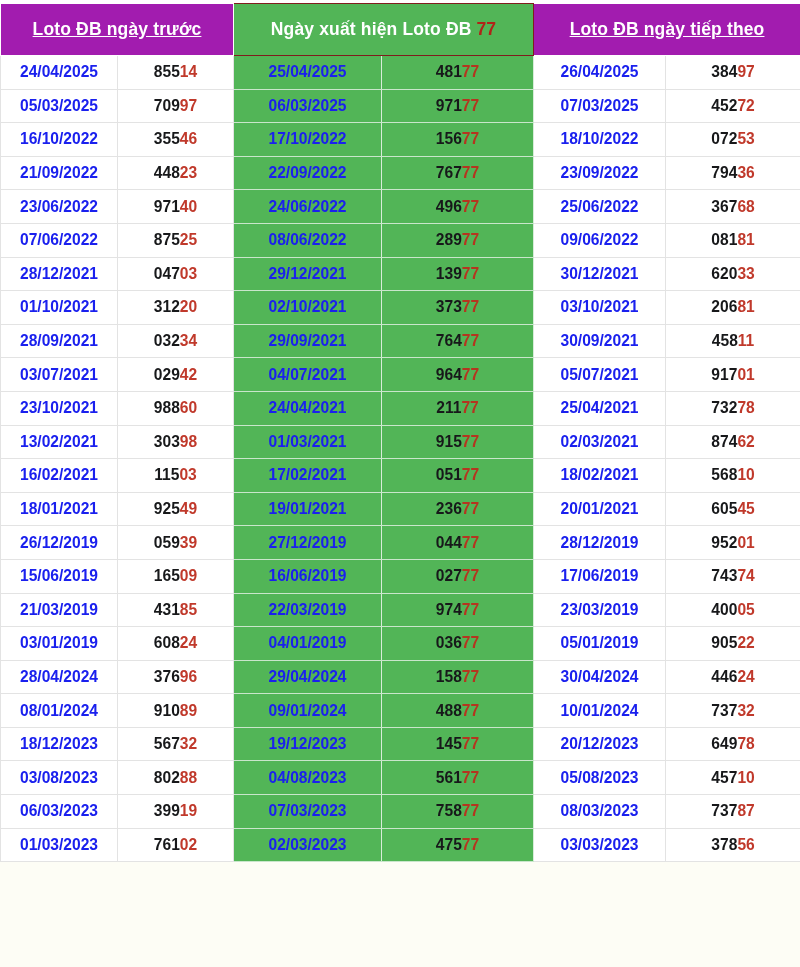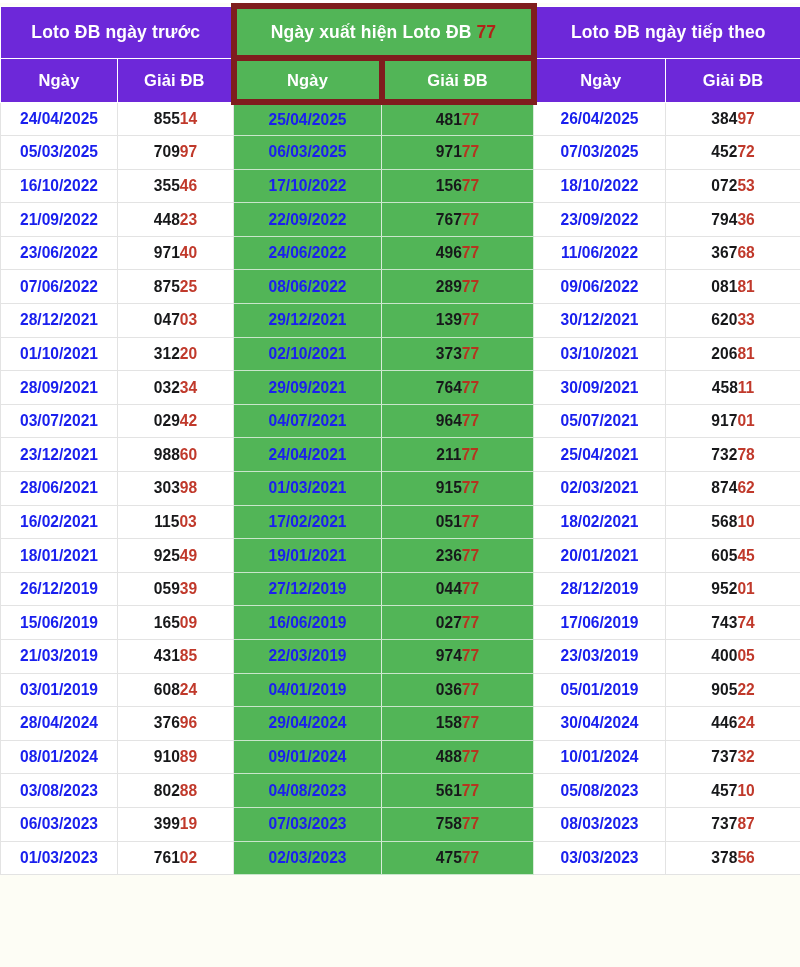--- a/index.html
+++ b/index.html
@@ -43,26 +43,27 @@
     letter-spacing: 0.15px;
   }
   .hdr-sub {
     height: 44px;
     font-size: 16.5px;
     font-weight: bold;
     color: #ffffff;
     letter-spacing: 0.15px;
   }
   .gray {
-    background: #6d28d9;
+    background: #a21caf;
     border: 1px solid #ffffff;
+    text-decoration: underline;
   }
   .green {
     background: #52b557;
-    border: 6px solid #7f1d1d;
+    border: 1px solid #7f1d1d;
   }
   .hdr-77 {
     color: #b02418;
   }
 
   
   tbody tr { height: 33.6px; }
   td.cell {
     height: 33.6px;
     font-size: 15.6px;
@@ -110,28 +111,20 @@
         <col class="c4">
         <col class="c5">
         <col class="c6">
     </colgroup>
     <thead>
       <tr>
         <th class="hdr-group gray" colspan="2">Loto ĐB ngày trước</th>
         <th class="hdr-group green" colspan="2"><span>Ngày xuất hiện Loto ĐB </span><span class="hdr-77">77</span></th>
         <th class="hdr-group gray" colspan="2">Loto ĐB ngày tiếp theo</th>
       </tr>
-      <tr>
-        <th class="hdr-sub gray">Ngày</th>
-        <th class="hdr-sub gray">Giải ĐB</th>
-        <th class="hdr-sub green">Ngày</th>
-        <th class="hdr-sub green">Giải ĐB</th>
-        <th class="hdr-sub gray">Ngày</th>
-        <th class="hdr-sub gray">Giải ĐB</th>
-      </tr>
     </thead>
     <tbody id="tbody">
         <tr>
           <td class="cell"><span class="date">24/04/2025</span></td>
           <td class="cell"><span class="num-black">855</span><span class="num-red">14</span></td>
           <td class="cell g"><span class="date">25/04/2025</span></td>
           <td class="cell g"><span class="num-black">481</span><span class="num-red">77</span></td>
           <td class="cell"><span class="date">26/04/2025</span></td>
           <td class="cell"><span class="num-black">384</span><span class="num-red">97</span></td>
         </tr>
@@ -157,21 +150,21 @@
           <td class="cell g"><span class="date">22/09/2022</span></td>
           <td class="cell g"><span class="num-black">767</span><span class="num-red">77</span></td>
           <td class="cell"><span class="date">23/09/2022</span></td>
           <td class="cell"><span class="num-black">794</span><span class="num-red">36</span></td>
         </tr>
         <tr>
           <td class="cell"><span class="date">23/06/2022</span></td>
           <td class="cell"><span class="num-black">971</span><span class="num-red">40</span></td>
           <td class="cell g"><span class="date">24/06/2022</span></td>
           <td class="cell g"><span class="num-black">496</span><span class="num-red">77</span></td>
-          <td class="cell"><span class="date">11/06/2022</span></td>
+          <td class="cell"><span class="date">25/06/2022</span></td>
           <td class="cell"><span class="num-black">367</span><span class="num-red">68</span></td>
         </tr>
         <tr>
           <td class="cell"><span class="date">07/06/2022</span></td>
           <td class="cell"><span class="num-black">875</span><span class="num-red">25</span></td>
           <td class="cell g"><span class="date">08/06/2022</span></td>
           <td class="cell g"><span class="num-black">289</span><span class="num-red">77</span></td>
           <td class="cell"><span class="date">09/06/2022</span></td>
           <td class="cell"><span class="num-black">081</span><span class="num-red">81</span></td>
         </tr>
@@ -201,29 +194,29 @@
         </tr>
         <tr>
           <td class="cell"><span class="date">03/07/2021</span></td>
           <td class="cell"><span class="num-black">029</span><span class="num-red">42</span></td>
           <td class="cell g"><span class="date">04/07/2021</span></td>
           <td class="cell g"><span class="num-black">964</span><span class="num-red">77</span></td>
           <td class="cell"><span class="date">05/07/2021</span></td>
           <td class="cell"><span class="num-black">917</span><span class="num-red">01</span></td>
         </tr>
         <tr>
-          <td class="cell"><span class="date">23/12/2021</span></td>
+          <td class="cell"><span class="date">23/10/2021</span></td>
           <td class="cell"><span class="num-black">988</span><span class="num-red">60</span></td>
           <td class="cell g"><span class="date">24/04/2021</span></td>
           <td class="cell g"><span class="num-black">211</span><span class="num-red">77</span></td>
           <td class="cell"><span class="date">25/04/2021</span></td>
           <td class="cell"><span class="num-black">732</span><span class="num-red">78</span></td>
         </tr>
         <tr>
-          <td class="cell"><span class="date">28/06/2021</span></td>
+          <td class="cell"><span class="date">13/02/2021</span></td>
           <td class="cell"><span class="num-black">303</span><span class="num-red">98</span></td>
           <td class="cell g"><span class="date">01/03/2021</span></td>
           <td class="cell g"><span class="num-black">915</span><span class="num-red">77</span></td>
           <td class="cell"><span class="date">02/03/2021</span></td>
           <td class="cell"><span class="num-black">874</span><span class="num-red">62</span></td>
         </tr>
         <tr>
           <td class="cell"><span class="date">16/02/2021</span></td>
           <td class="cell"><span class="num-black">115</span><span class="num-red">03</span></td>
           <td class="cell g"><span class="date">17/02/2021</span></td>
@@ -281,20 +274,28 @@
         </tr>
         <tr>
           <td class="cell"><span class="date">08/01/2024</span></td>
           <td class="cell"><span class="num-black">910</span><span class="num-red">89</span></td>
           <td class="cell g"><span class="date">09/01/2024</span></td>
           <td class="cell g"><span class="num-black">488</span><span class="num-red">77</span></td>
           <td class="cell"><span class="date">10/01/2024</span></td>
           <td class="cell"><span class="num-black">737</span><span class="num-red">32</span></td>
         </tr>
         <tr>
+          <td class="cell"><span class="date">18/12/2023</span></td>
+          <td class="cell"><span class="num-black">567</span><span class="num-red">32</span></td>
+          <td class="cell g"><span class="date">19/12/2023</span></td>
+          <td class="cell g"><span class="num-black">145</span><span class="num-red">77</span></td>
+          <td class="cell"><span class="date">20/12/2023</span></td>
+          <td class="cell"><span class="num-black">649</span><span class="num-red">78</span></td>
+        </tr>
+        <tr>
           <td class="cell"><span class="date">03/08/2023</span></td>
           <td class="cell"><span class="num-black">802</span><span class="num-red">88</span></td>
           <td class="cell g"><span class="date">04/08/2023</span></td>
           <td class="cell g"><span class="num-black">561</span><span class="num-red">77</span></td>
           <td class="cell"><span class="date">05/08/2023</span></td>
           <td class="cell"><span class="num-black">457</span><span class="num-red">10</span></td>
         </tr>
         <tr>
           <td class="cell"><span class="date">06/03/2023</span></td>
           <td class="cell"><span class="num-black">399</span><span class="num-red">19</span></td>

